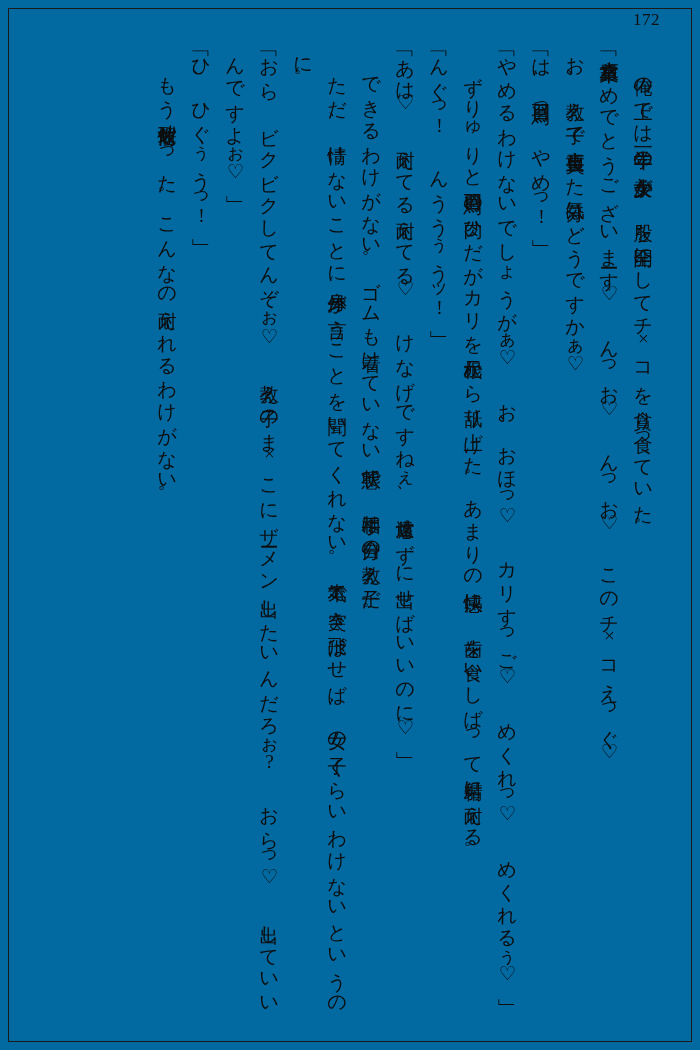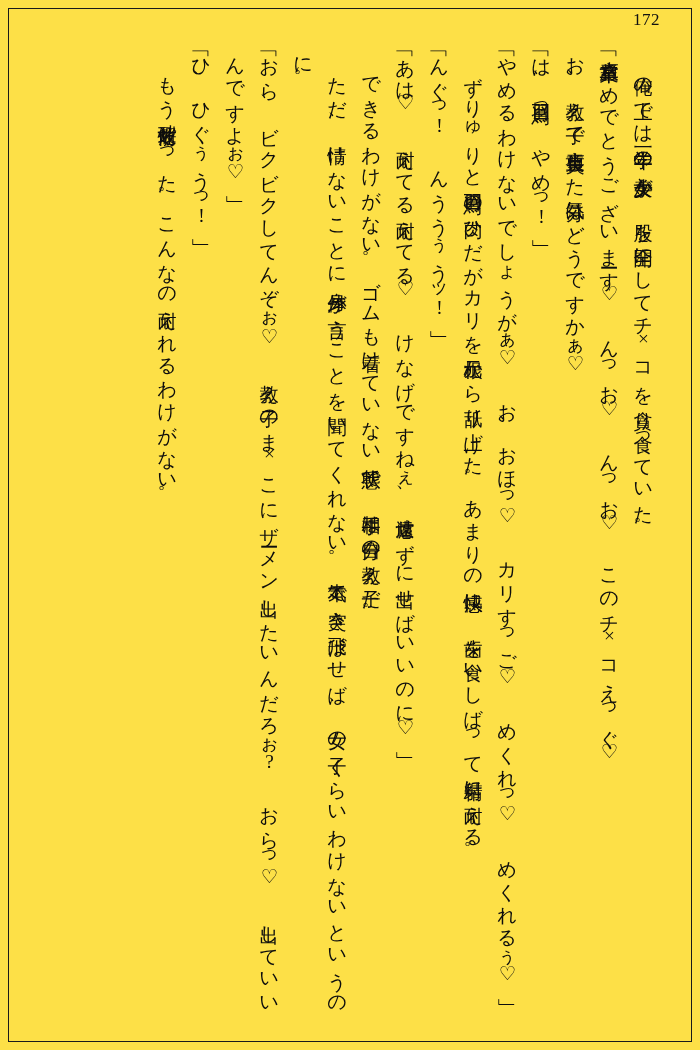--- a/index.html
+++ b/index.html
@@ -7,21 +7,21 @@
     padding: 0;
     background: #ffffff;
   }
   body {
     font-family: "Liberation Serif", "DejaVu Serif", serif;
   }
   .page {
     position: relative;
     width: 700px;
     height: 1050px;
-    background: #fde047;
+    background: #0369a1;
     overflow: hidden;
     box-sizing: border-box;
   }
   .page-border {
     position: absolute;
     left: 8px;
     top: 8px;
     right: 8px;
     bottom: 8px;
     border: 1px solid #1a1a1a;

